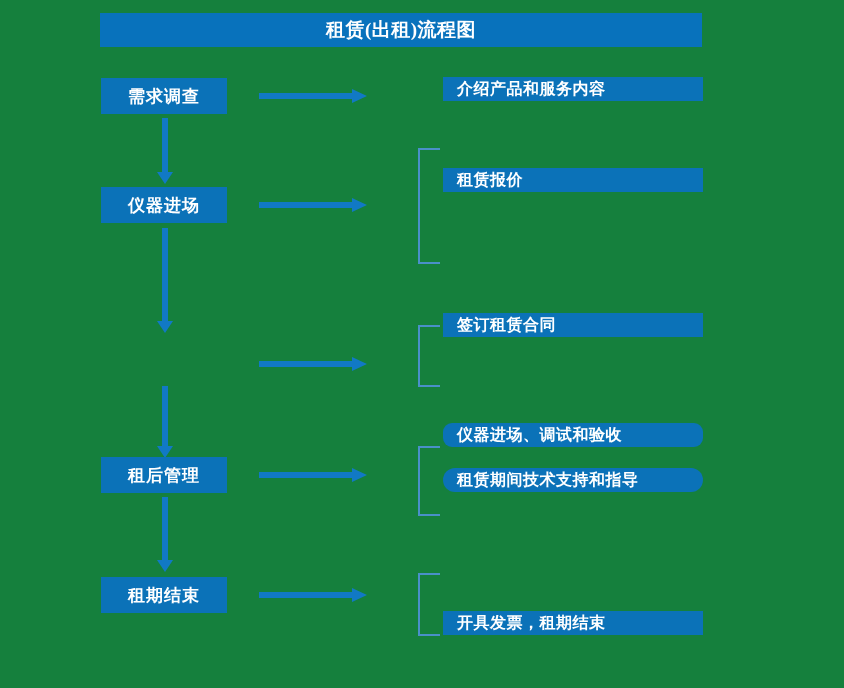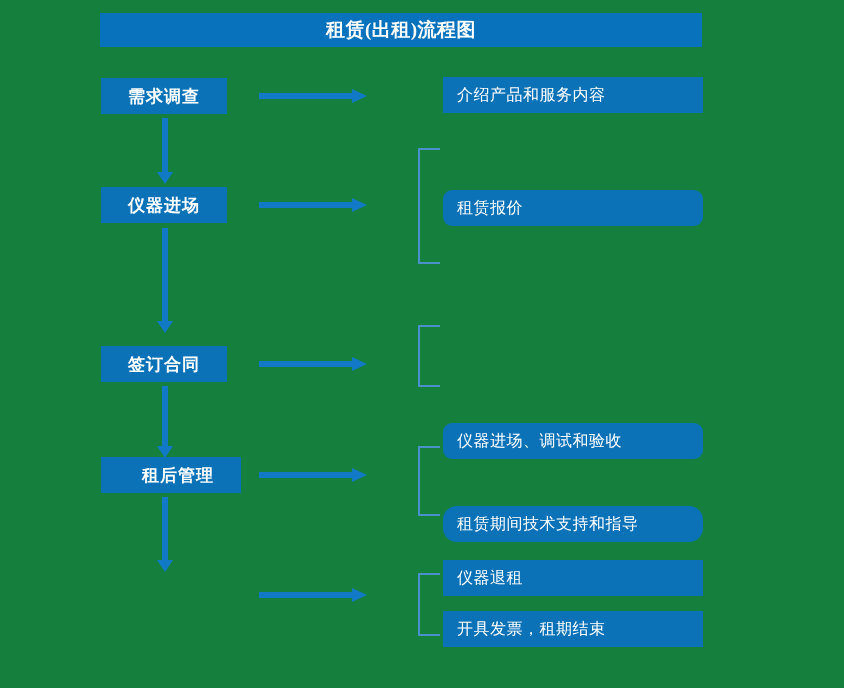--- a/index.html
+++ b/index.html
@@ -51,25 +51,25 @@
     align-items: center;
     justify-content: center;
     letter-spacing: 1px;
   }
 
   
   .detail-box {
     position: absolute;
     left: 443px;
     width: 260px;
-    height: 36px;
+    height: 24px;
     background: #0b72b8;
     color: #ffffff;
     font-size: 16px;
-    font-weight: normal;
+    font-weight: bold;
     display: flex;
     align-items: center;
     padding-left: 14px;
     box-sizing: border-box;
     letter-spacing: 0.5px;
   }
 
   
   .h-arrow {
     position: absolute;
@@ -154,63 +154,63 @@
 
   <div class="stage-box" style="top:187px;">仪器进场</div>
 
   <div class="h-arrow" style="top:198px;">
     <div class="shaft"></div>
     <div class="head"></div>
   </div>
 
   <div class="bracket" style="top:148px; height:116px;"></div>
 
-  <div class="detail-box" style="top:190px;border-radius:9px;">租赁报价</div>
+  <div class="detail-box" style="top:168px;">租赁报价</div>
 
   <div class="v-arrow" style="top:228px; height:105px;">
     <div class="shaft" style="height:93px;"></div>
     <div class="head"></div>
   </div>
 
-  <div class="stage-box" style="top:346px;">签订合同</div>
 
   <div class="h-arrow" style="top:357px;">
     <div class="shaft"></div>
     <div class="head"></div>
   </div>
 
   <div class="bracket" style="top:325px; height:62px;"></div>
 
+  <div class="detail-box" style="top:313px;">签订租赁合同</div>
 
   <div class="v-arrow" style="top:386px; height:72px;">
     <div class="shaft" style="height:60px;"></div>
     <div class="head"></div>
   </div>
 
-  <div class="stage-box" style="top:457px;padding-left:14px;">租后管理</div>
+  <div class="stage-box" style="top:457px;">租后管理</div>
 
   <div class="h-arrow" style="top:468px;">
     <div class="shaft"></div>
     <div class="head"></div>
   </div>
 
   <div class="bracket" style="top:446px; height:70px;"></div>
 
   <div class="detail-box" style="top:423px;border-radius:9px;">仪器进场、调试和验收</div>
-  <div class="detail-box" style="top:506px;border-radius:14px;">租赁期间技术支持和指导</div>
+  <div class="detail-box" style="top:468px;border-radius:14px;">租赁期间技术支持和指导</div>
 
   <div class="v-arrow" style="top:497px; height:75px;">
     <div class="shaft" style="height:63px;"></div>
     <div class="head"></div>
   </div>
 
+  <div class="stage-box" style="top:577px;">租期结束</div>
 
   <div class="h-arrow" style="top:588px;">
     <div class="shaft"></div>
     <div class="head"></div>
   </div>
 
   <div class="bracket" style="top:573px; height:63px;"></div>
 
-  <div class="detail-box" style="top:560px;">仪器退租</div>
   <div class="detail-box" style="top:611px;">开具发票，租期结束</div>
 
 </div>
 
 </body></html>

